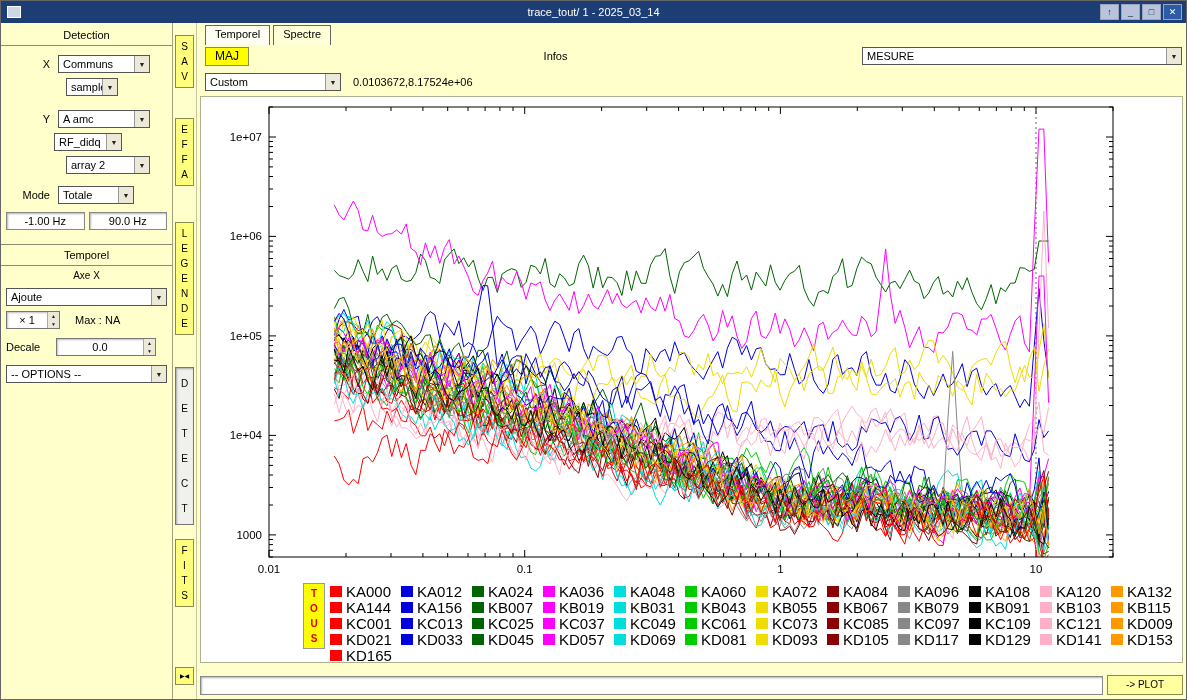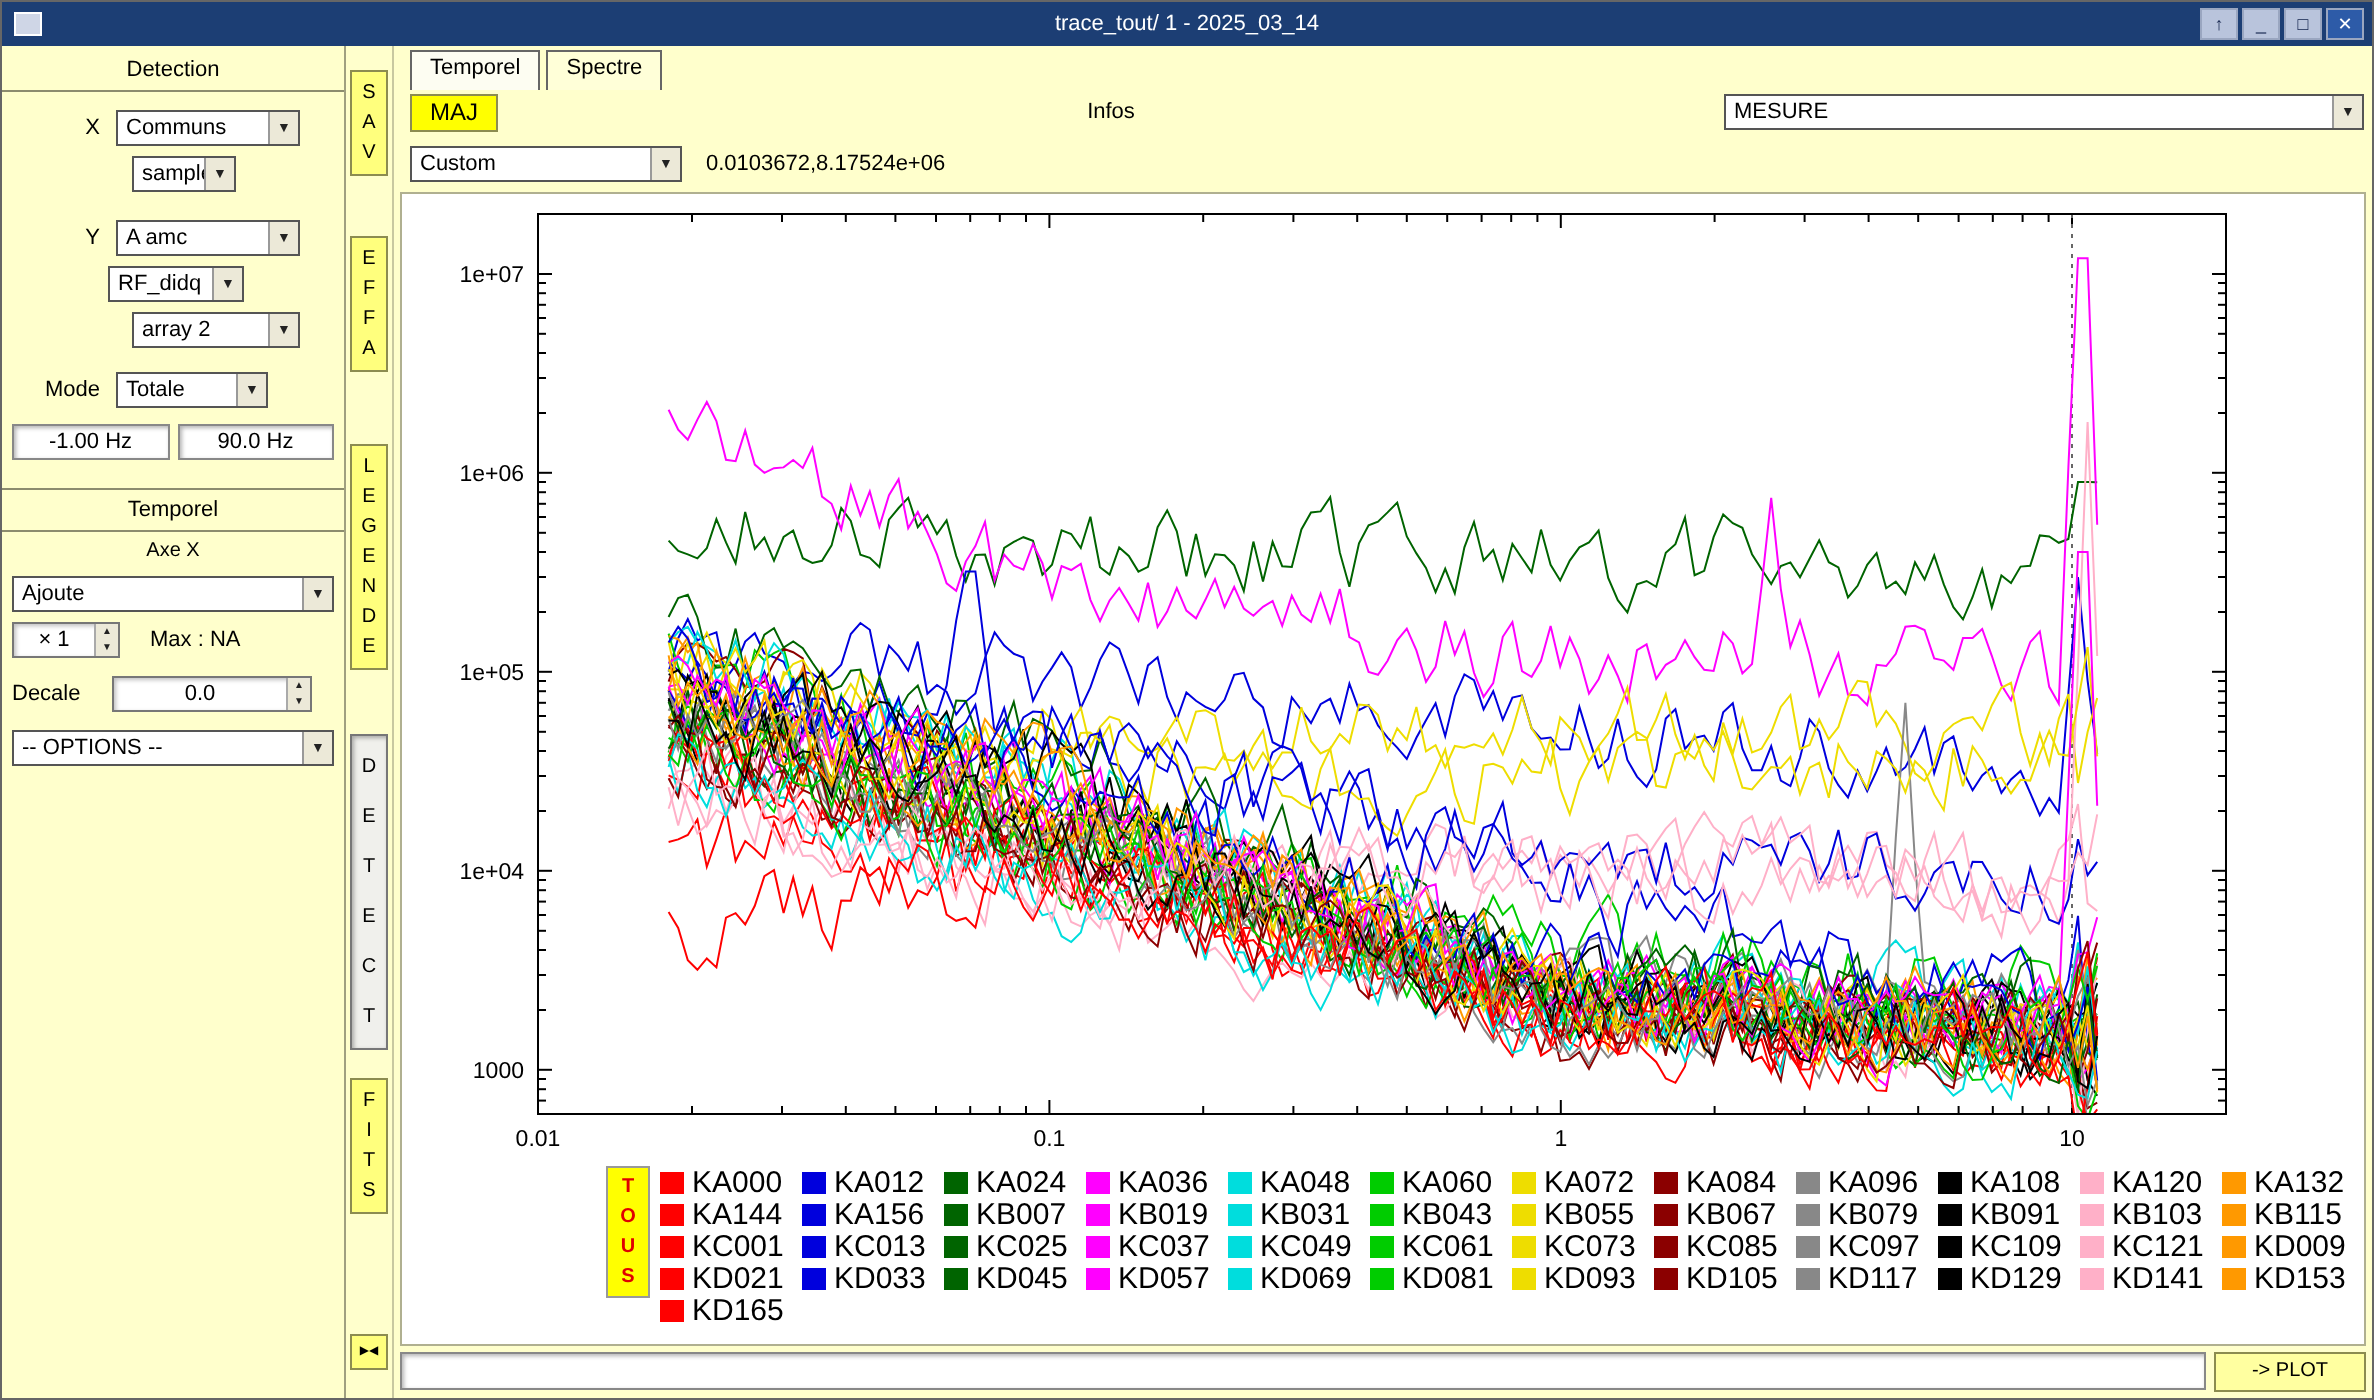--- a/index.html
+++ b/index.html
@@ -50,21 +50,21 @@
 .scale-combo{width:136px;margin-right:12px}
 .canvas{flex:1;margin:0 3px;background:#fff;border:1px solid #b0b090;position:relative;overflow:hidden}
 svg{display:block}
 .ticklab{font-family:"Liberation Sans",sans-serif;font-size:11.5px;fill:#000}
 .legendrow{display:flex;align-items:flex-start;margin-left:102px;margin-top:8px}
 .tous{width:22px;background:#ffff00;border:1px solid #999;color:#e00000;font-weight:bold;font-size:10px;
       line-height:15px;text-align:center;padding:2px 0;margin-right:5px;flex:none}
 .lgrid{display:grid;grid-template-columns:repeat(12,71px);grid-auto-rows:16px;align-items:center}
 .lcell{display:flex;align-items:center;font-size:15px;white-space:nowrap}
 .swatch{width:12px;height:11px;margin-right:4px;flex:none}
-.cmdrow{height:26px;display:flex;align-items:flex-start;padding:3px 3px 4px 3px}
+.cmdrow{height:36px;display:flex;align-items:flex-end;padding:21px 3px 4px 3px}
 .cmd-entry{flex:1;height:19px;justify-content:flex-start;padding-left:4px}
 .plot-btn{width:76px;height:20px;margin-left:4px;background:#ffffa0;border:1px solid #8c8c50;font-size:10px;
           text-align:center;line-height:18px}
 </style>
 </head>
 <body>
 
 <div class="titlebar">
   <div class="app-icon"></div>
   <div class="title-text">trace_tout/ 1 - 2025_03_14</div>

